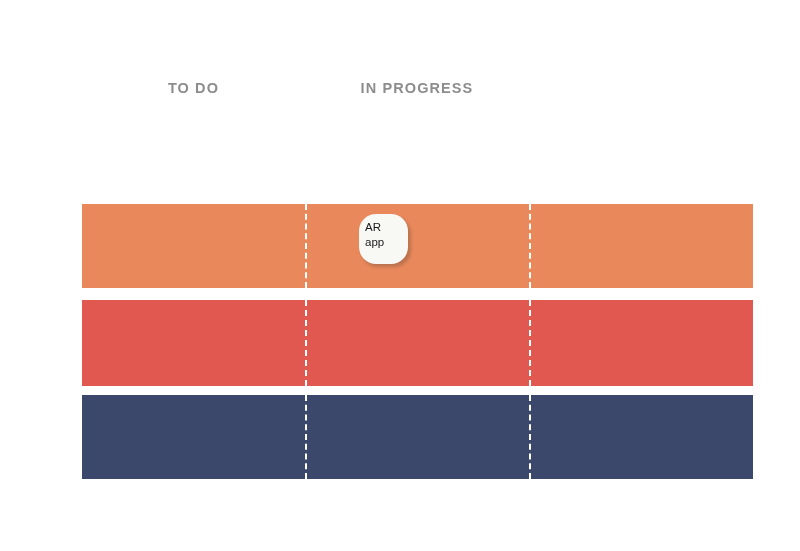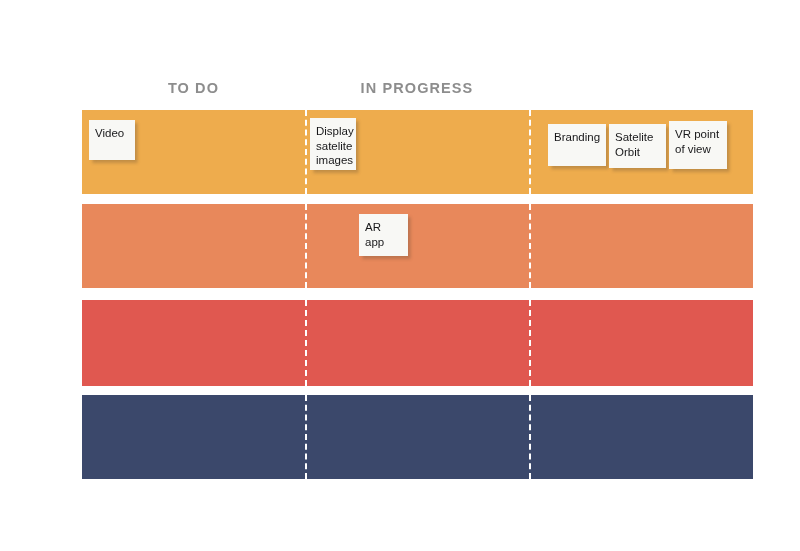--- a/index.html
+++ b/index.html
@@ -87,56 +87,32 @@
     display: block;
     white-space: pre-line;
   }
 
   
   .note.n-video      { left: 7px;   top: 10px; width: 46px; height: 40px; }
   .note.n-display    { left: 228px; top: 8px;  width: 46px; height: 52px; }
   .note.n-branding   { left: 466px; top: 14px; width: 58px; height: 42px; }
   .note.n-satelite   { left: 527px; top: 14px; width: 57px; height: 44px; }
   .note.n-vrpoint    { left: 587px; top: 11px; width: 58px; height: 48px; }
-  .note.n-arapp      { left: 277px; top: 10px; width: 49px; height: 42px; }
+  .note.n-arapp      { left: 277px; top: 10px; width: 49px; height: 50px; border-radius: 17px; }
 </style>
 </head>
 <body>
 
 <div id="board-root">
 
   <div class="column-headers">
     <div class="column-header todo">TO DO</div>
     <div class="column-header progress">IN PROGRESS</div>
   </div>
 
-  <div class="swimlane lane-0" style="background:#eeac4d;">
-    <div class="divider d1"></div>
-    <div class="divider d2"></div>
-
-    <div class="note n-video">
-      <span class="note-text">Video</span>
-    </div>
-
-    <div class="note n-display">
-      <span class="note-text">Display satelite images</span>
-    </div>
-
-    <div class="note n-branding">
-      <span class="note-text">Branding</span>
-    </div>
-
-    <div class="note n-satelite">
-      <span class="note-text">Satelite Orbit</span>
-    </div>
-
-    <div class="note n-vrpoint">
-      <span class="note-text">VR point of view</span>
-    </div>
-  </div>
 
   <div class="swimlane lane-1" style="background:#e8885b;">
     <div class="divider d1"></div>
     <div class="divider d2"></div>
 
     <div class="note n-arapp">
       <span class="note-text">AR app</span>
     </div>
   </div>
 

